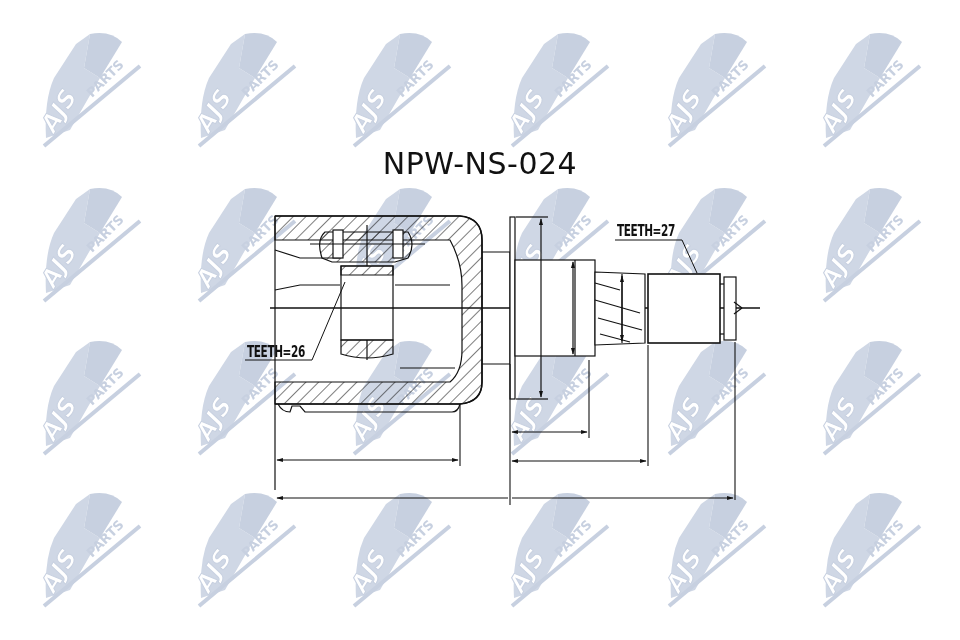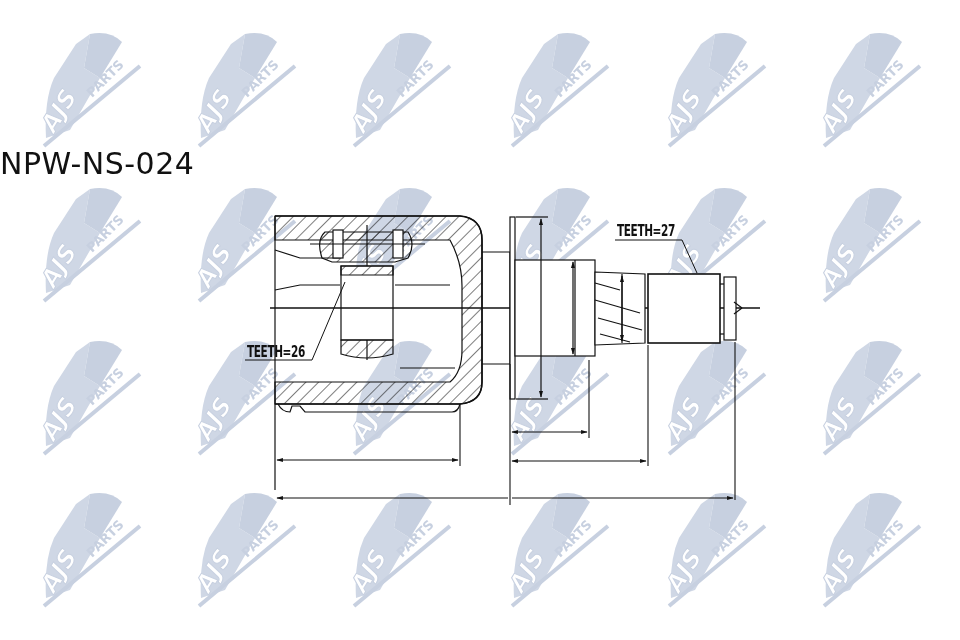--- a/index.html
+++ b/index.html
@@ -1,19 +1,19 @@
 <!DOCTYPE html>
 <html><head>
 <meta charset="utf-8">
 <style>
   html, body { margin: 0; padding: 0; background: #ffffff; }
   body { width: 960px; height: 640px; position: relative; overflow: hidden;
          font-family: "Liberation Sans", sans-serif; }
   .canvas { position: absolute; left: 0; top: 0; width: 960px; height: 640px; }
-  .title { position: absolute; left: 0; width: 960px; top: 146px; text-align: left;
+  .title { position: absolute; left: 0; width: 960px; top: 146px; text-align: center;
            font-family: "DejaVu Sans", sans-serif; font-size: 30px; color: #111;
            letter-spacing: 0.5px; }
   .wm { position: absolute; width: 112px; height: 118px; }
   .label { position: absolute; font-family: "DejaVu Sans Condensed", "DejaVu Sans", sans-serif;
            font-size: 15px; font-weight: bold; color: #111; transform: scaleX(0.78);
            transform-origin: left top; letter-spacing: -0.5px; }
 </style>
 </head>
 <body>
 

